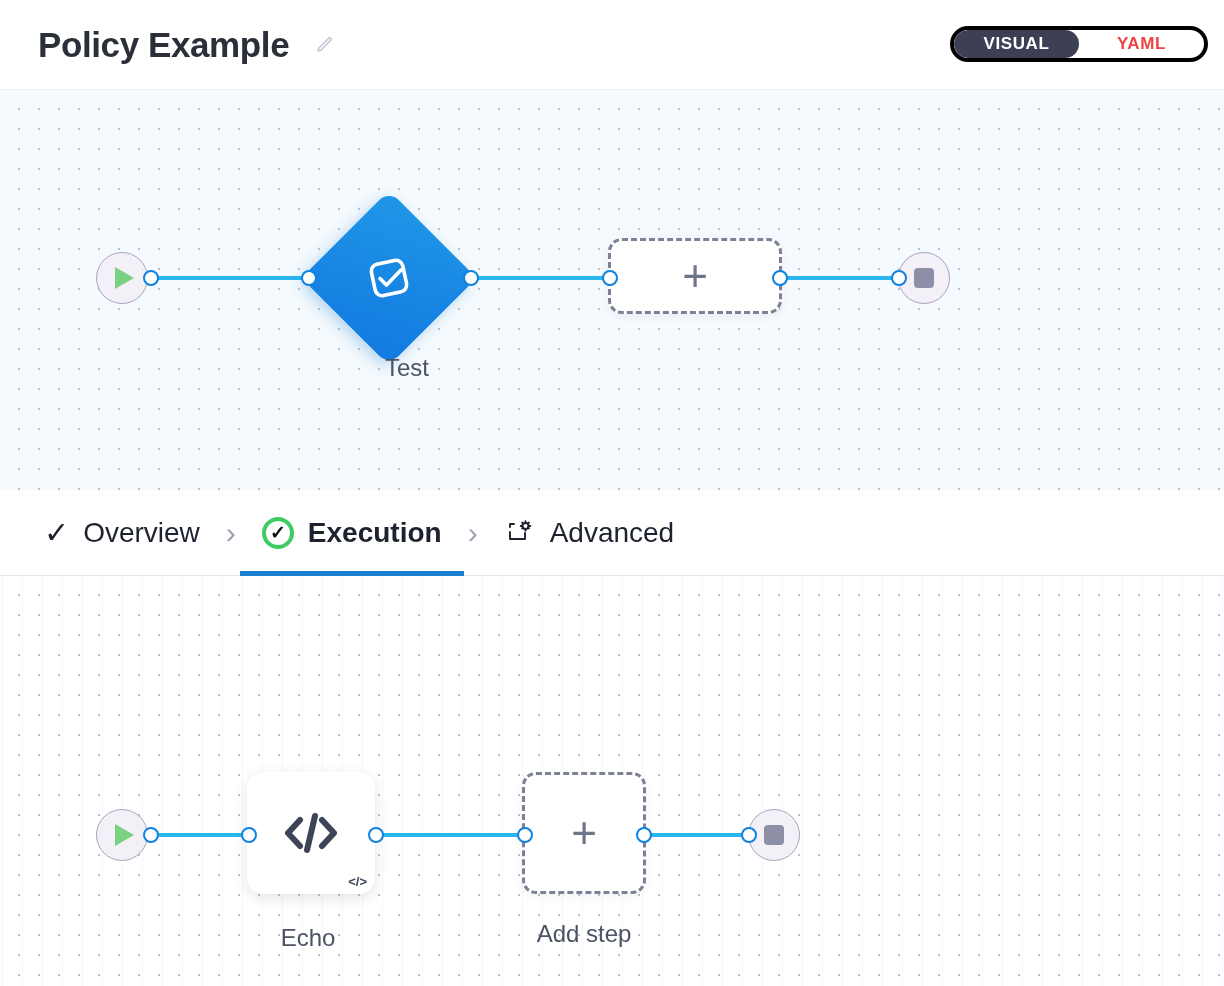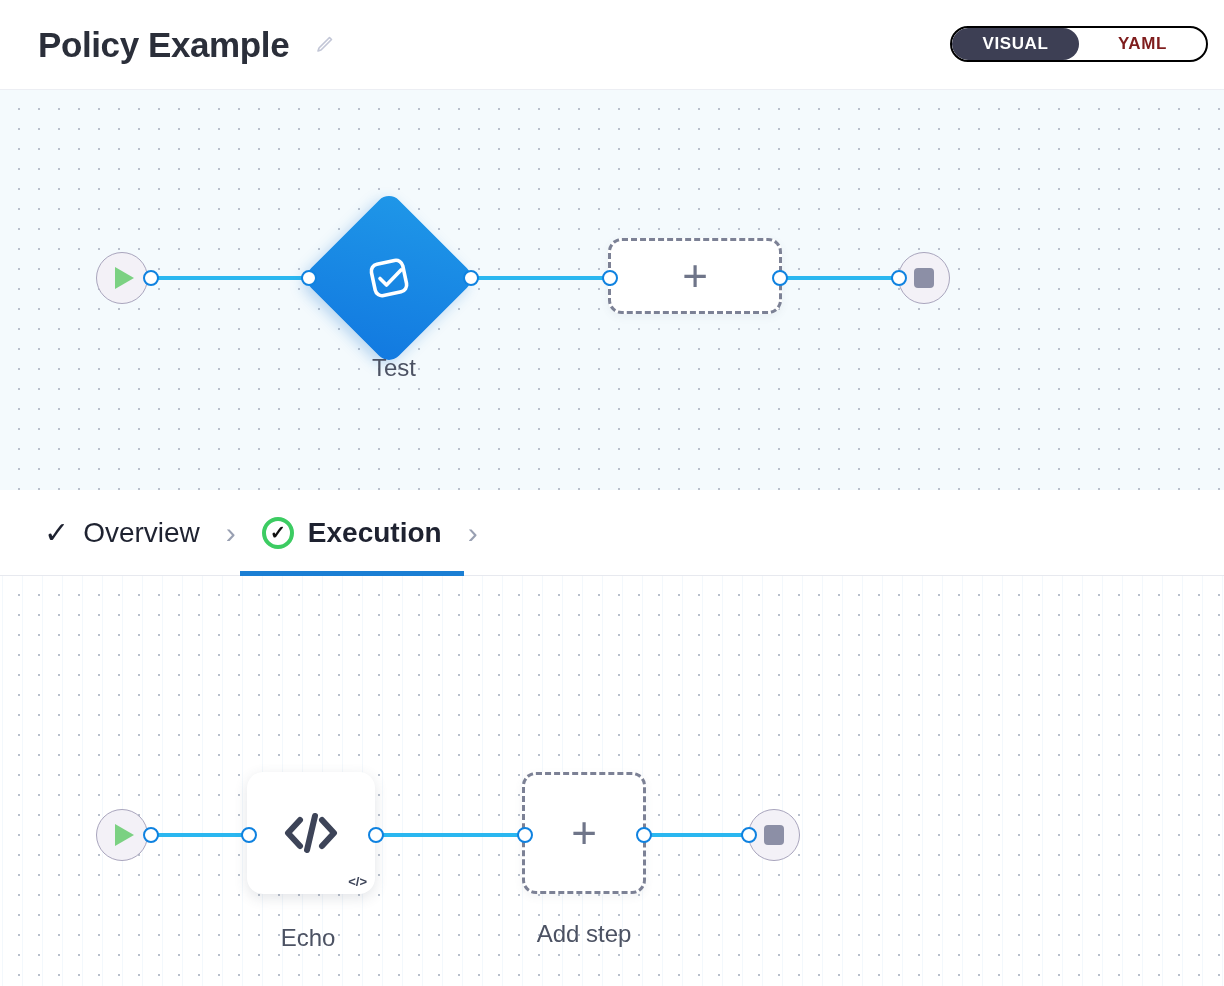--- a/index.html
+++ b/index.html
@@ -26,28 +26,28 @@
   .edit-icon {
     margin-left: 22px; width: 26px; height: 26px;
     display: flex; align-items: center; justify-content: center;
     cursor: pointer;
   }
 
   
   .mode-toggle {
     position: absolute; right: 16px; top: 26px;
     width: 258px; height: 36px;
-    border: 2px solid #000000; border-radius: 18px;
+    border: 4px solid #000000; border-radius: 18px;
     background: #ffffff; display: flex; align-items: center;
     overflow: hidden;
   }
   .mode-opt {
     flex: 1; height: 100%; display: flex; align-items: center; justify-content: center;
     font-size: 17px; font-weight: bold; letter-spacing: 0.6px;
-    color: #7f1d1d; cursor: pointer; border-radius: 18px;
+    color: #ef4444; cursor: pointer; border-radius: 18px;
   }
   .mode-opt.active { background: #3d3f54; color: #ffffff; }
 
   
   .canvas { position: absolute; left: 0; width: 1224px; overflow: hidden; }
   .canvas-top {
     top: 90px; height: 400px;
     background-color: #f4fafd;
     background-image: radial-gradient(#b9c0cc 1.2px, transparent 1.3px);
     background-size: 20px 20px;
@@ -180,21 +180,21 @@
       </div>
 
       <div class="diamond" style="left:327px; top:126px;">
         <div class="dia-inner">
           <svg width="56" height="56" viewBox="0 0 56 56" fill="none" stroke="#ffffff" stroke-width="3.6" stroke-linecap="round" stroke-linejoin="round">
             <rect x="12" y="12" width="32" height="32" rx="7" transform="rotate(-12 28 28)"></rect>
             <path d="M19 28.5l6.5 6.5L40 20"></path>
           </svg>
         </div>
       </div>
-      <div class="node-label" style="left:332px; top:264px; width:124px;">Test</div>
+      <div class="node-label" style="left:345px; top:264px; width:124px;">Test</div>
 
       <div class="dashed-node" style="left:608px; top:148px; width:174px; height:76px;">
         <span class="plus-glyph">+</span>
       </div>
 
       <div class="endpoint" style="left:898px; top:162px;">
         <div class="stop-sq"></div>
       </div>
 
       <div class="port" style="left:143px; top:180px;"></div>
@@ -217,20 +217,31 @@
 
     <div class="tab active">
       <span class="check-circle">
           <span>✓</span>
         </span>
       <span class="tab-label">Execution</span>
     </div>
 
     <span class="tab-sep">›</span>
 
+    <div class="tab">
+      <span style="display:flex;">
+        <svg width="32" height="32" viewBox="0 0 32 32" fill="none" stroke="#1e2230" stroke-width="1.9" stroke-linecap="round" stroke-linejoin="round">
+          <path d="M6 10V7h4"></path>
+          <path d="M6 15v7h15v-6"></path>
+          <circle cx="21.5" cy="9" r="3"></circle>
+          <path d="M21.5 4.2v1.3M21.5 12.5v1.3M16.7 9h1.3M25 9h1.3M18.1 5.6l.9.9M24 10.5l.9.9M24.9 5.6l-.9.9M19 10.5l-.9.9"></path>
+        </svg>
+      </span>
+      <span class="tab-label">Advanced</span>
+    </div>
   </div>
 
   <div class="canvas canvas-bottom">
     <div class="flow">
 
       <div class="link" style="left:150px; top:257px; width:108px;"></div>
       <div class="link" style="left:374px; top:257px; width:158px;"></div>
       <div class="link" style="left:640px; top:257px; width:116px;"></div>
 
       <div class="endpoint" style="left:96px; top:233px;">

